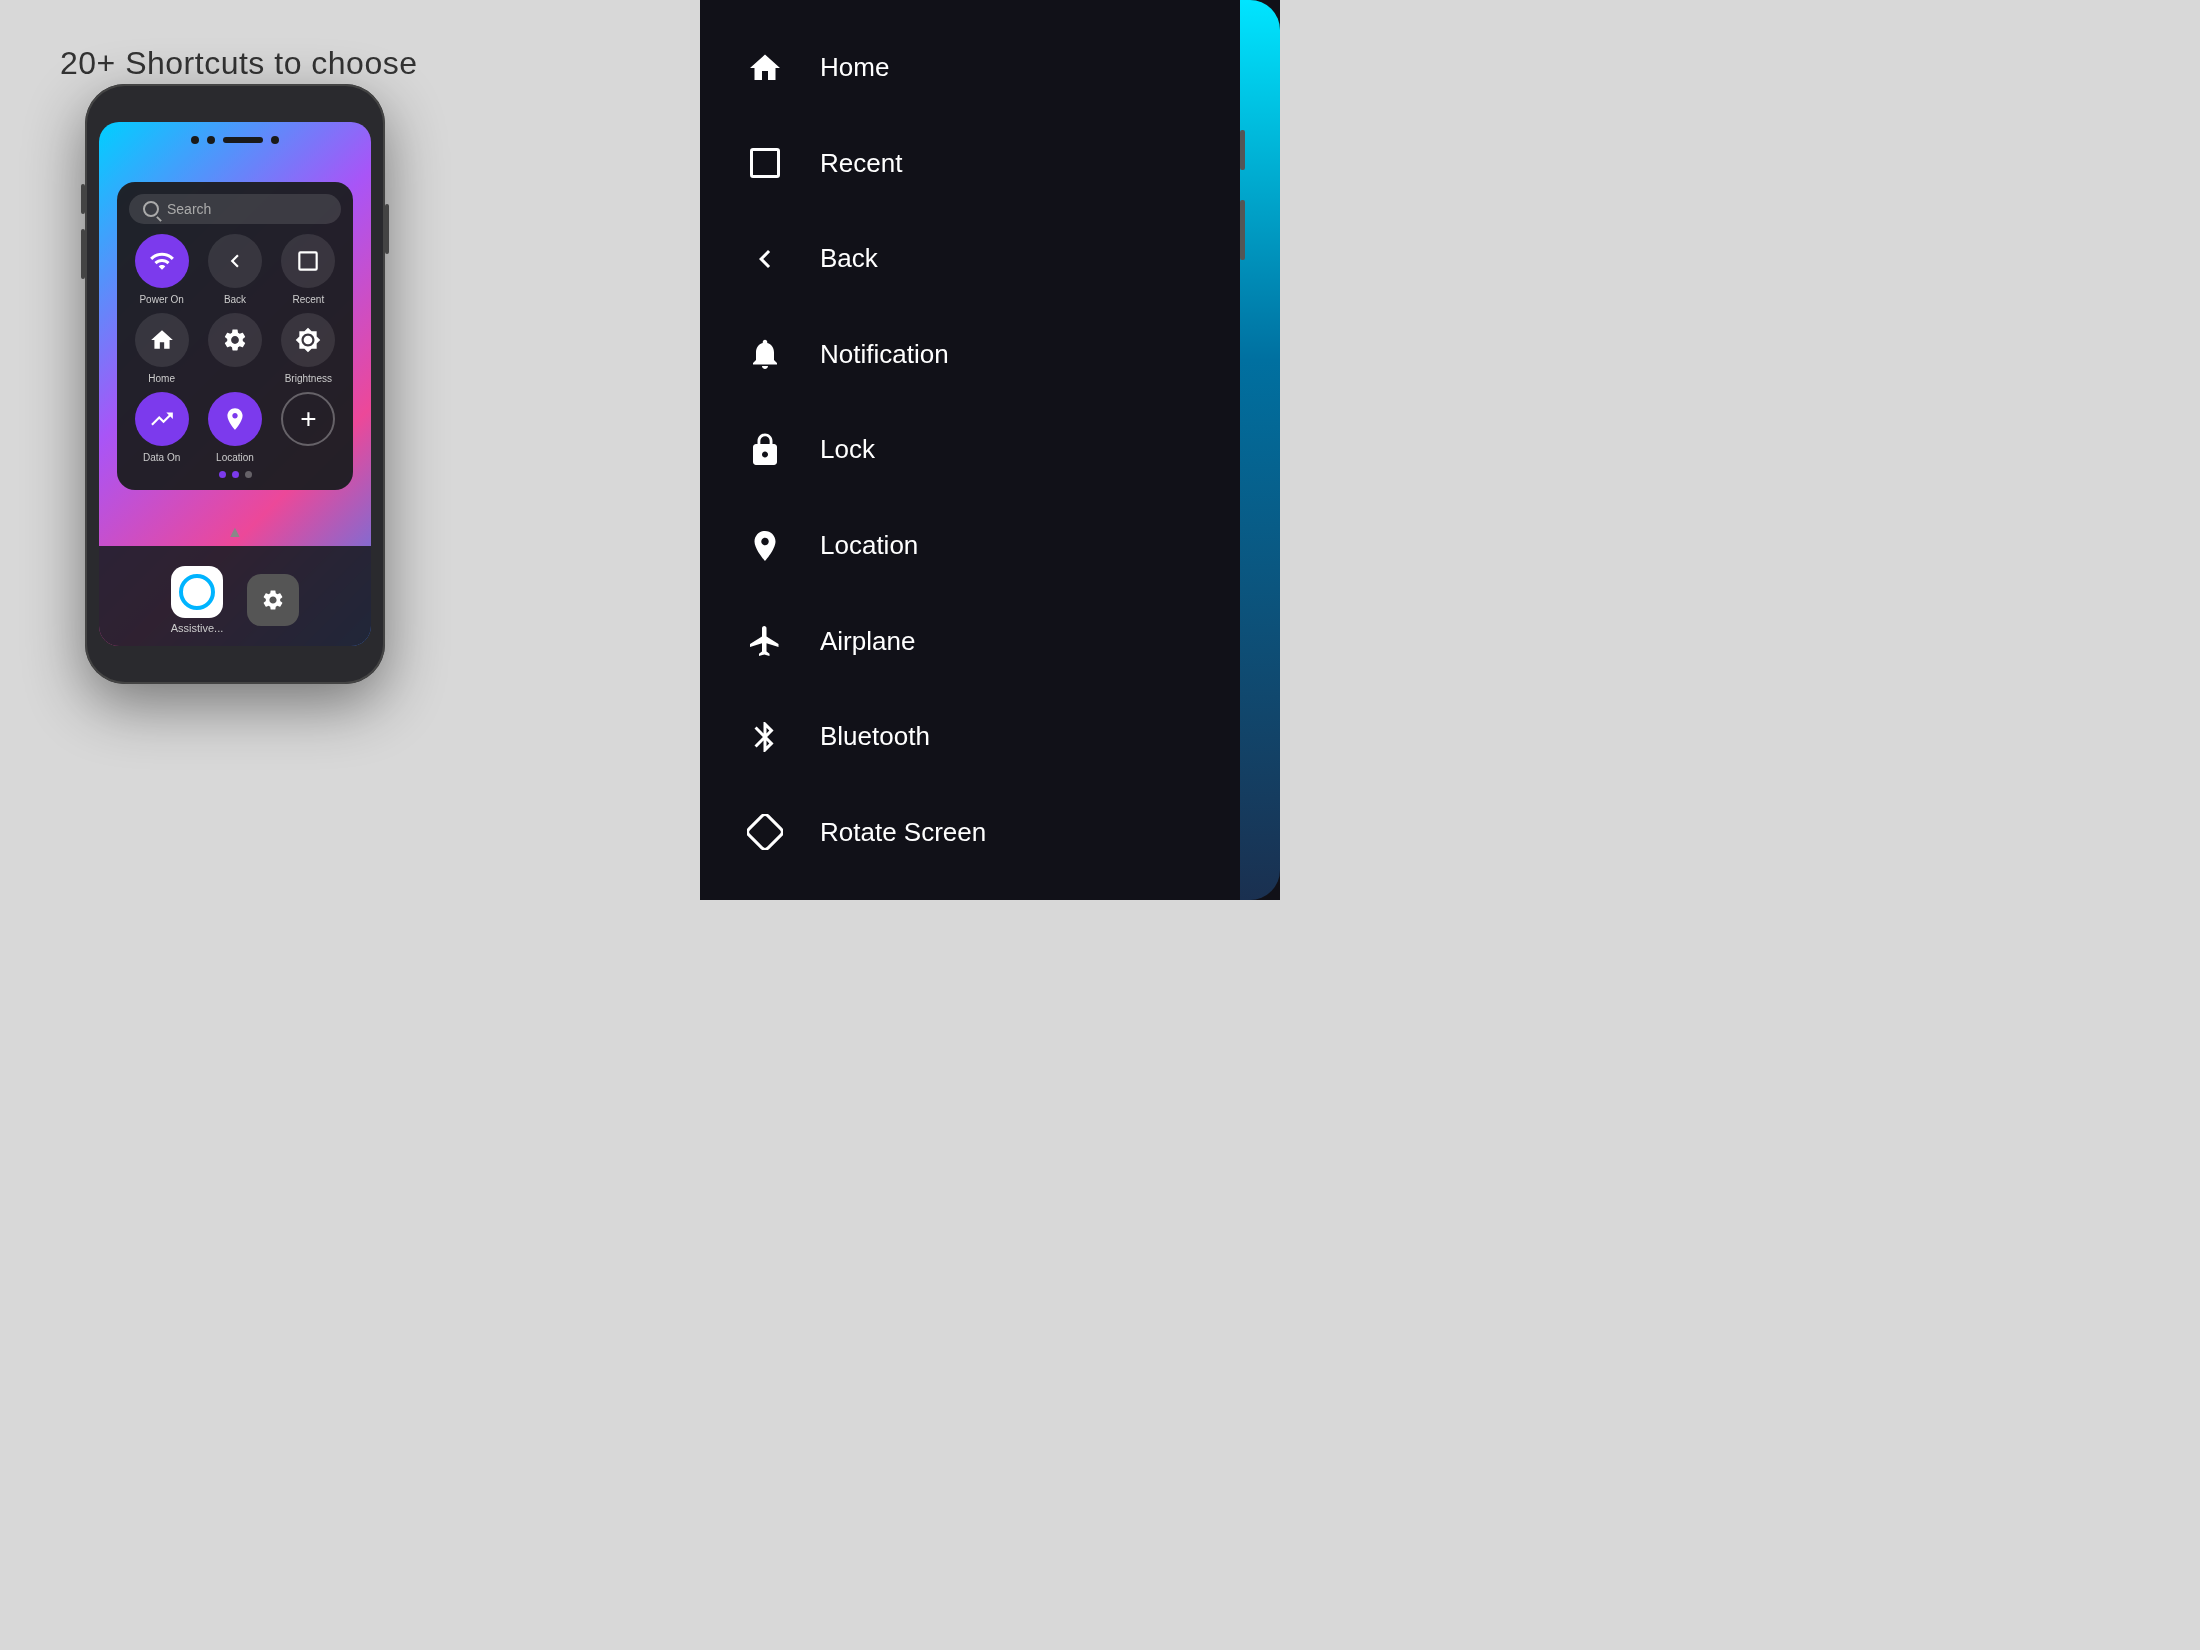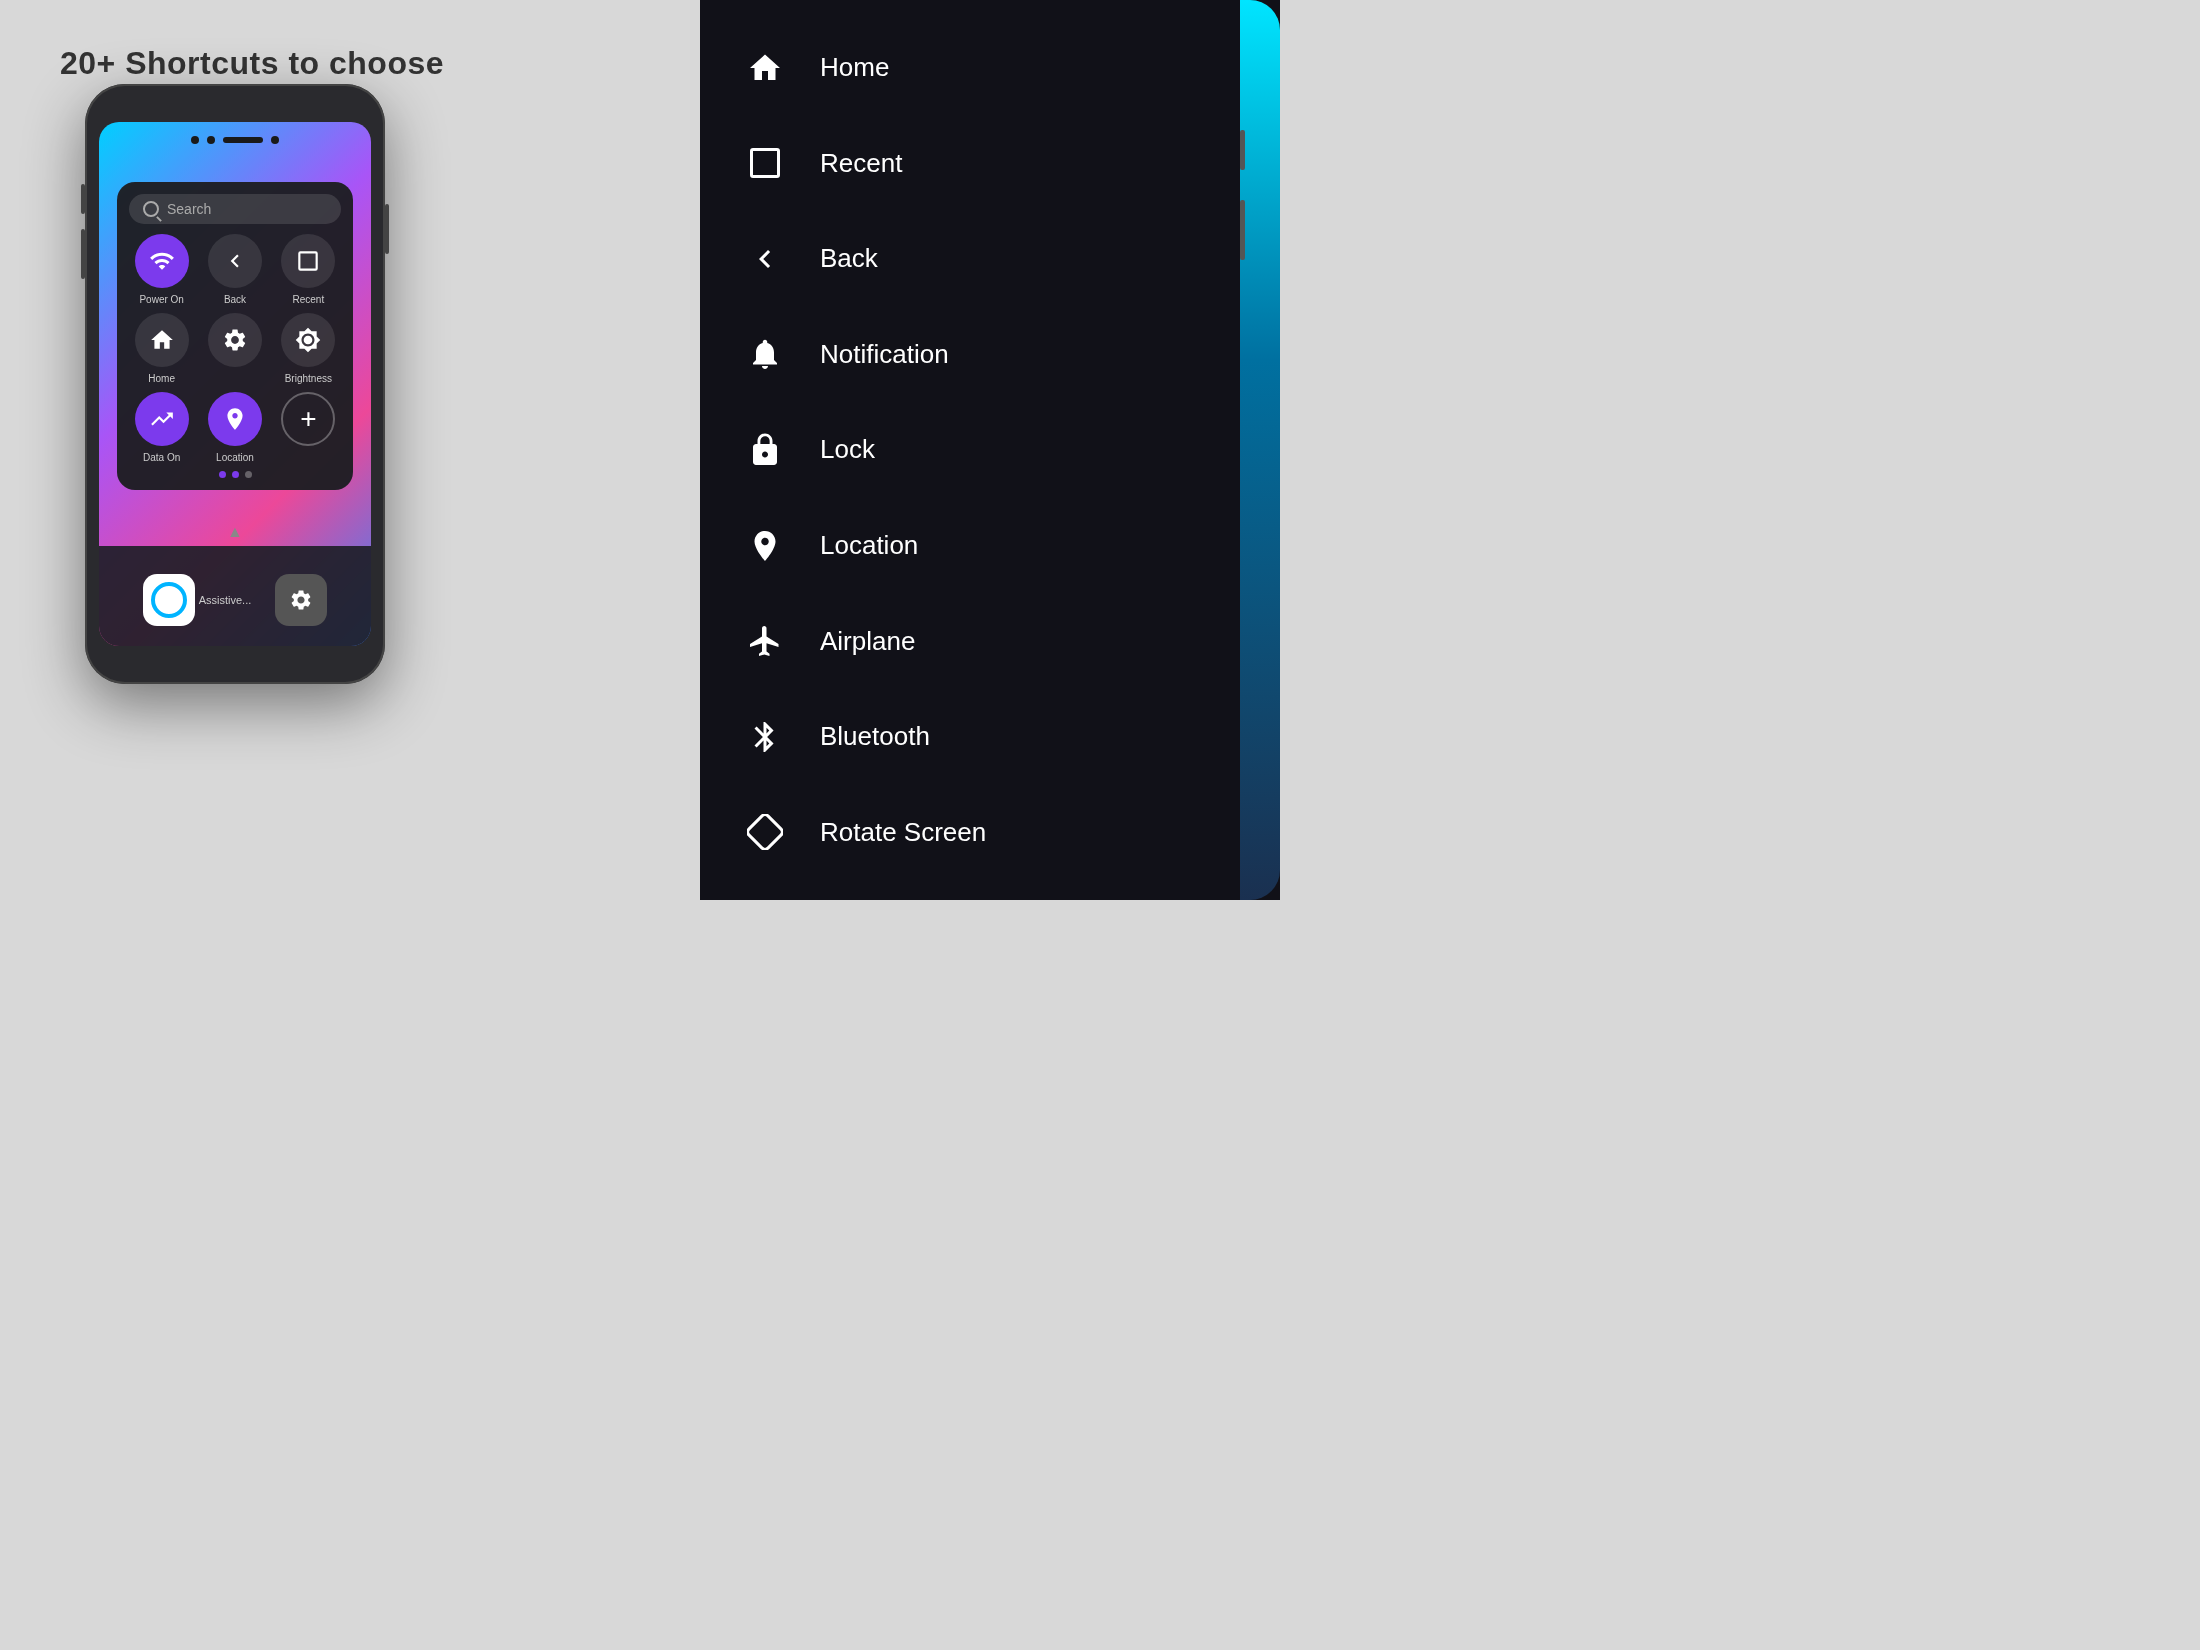--- a/index.html
+++ b/index.html
@@ -11,21 +11,21 @@
       position: relative;
       overflow: hidden;
     }
 
     
     .headline {
       position: absolute;
       top: 45px;
       left: 60px;
       font-size: 32px;
-      font-weight: 700;
+      font-weight: 400;
       color: #333;
       letter-spacing: 0.5px;
     }
 
     
     .phone-left {
       position: absolute;
       left: 85px;
       top: 84px;
       width: 300px;
@@ -466,21 +466,21 @@
           <div class="dot active"></div>
           <div class="dot active"></div>
           <div class="dot"></div>
         </div>
       </div>
 
       <div class="chevron-up">▲</div>
 
       <div class="phone-bottom-bar">
         <div class="app-icon-row">
-          <div style="display:flex;flex-direction:row;align-items:center;gap:4px;">
+          <div style="display:flex;flex-direction:column;align-items:center;gap:4px;">
             <div class="app-icon">
               <div class="app-icon-inner"></div>
             </div>
             <span class="app-label">Assistive...</span>
           </div>
           <div class="app-icon-gear">
             <svg width="24" height="24" viewBox="0 0 24 24" fill="white">
               <path d="M19.14 12.94c.04-.3.06-.61.06-.94s-.02-.64-.07-.94l2.03-1.58c.18-.14.23-.41.12-.61l-1.92-3.32c-.12-.22-.37-.29-.59-.22l-2.39.96c-.5-.38-1.03-.7-1.62-.94l-.36-2.54c-.04-.24-.24-.41-.48-.41h-3.84c-.24 0-.43.17-.47.41l-.36 2.54c-.59.24-1.13.57-1.62.94l-2.39-.96c-.22-.08-.47 0-.59.22L2.74 8.87c-.12.21-.08.47.12.61l2.03 1.58c-.05.3-.09.63-.09.94s.02.64.07.94l-2.03 1.58c-.18.14-.23.41-.12.61l1.92 3.32c.12.22.37.29.59.22l2.39-.96c.5.38 1.03.7 1.62.94l.36 2.54c.05.24.24.41.48.41h3.84c.24 0 .44-.17.47-.41l.36-2.54c.59-.24 1.13-.56 1.62-.94l2.39.96c.22.08.47 0 .59-.22l1.92-3.32c.12-.22.07-.47-.12-.61l-2.01-1.58zM12 15.6c-1.98 0-3.6-1.62-3.6-3.6s1.62-3.6 3.6-3.6 3.6 1.62 3.6 3.6-1.62 3.6-3.6 3.6z"></path>
             </svg>
           </div>

